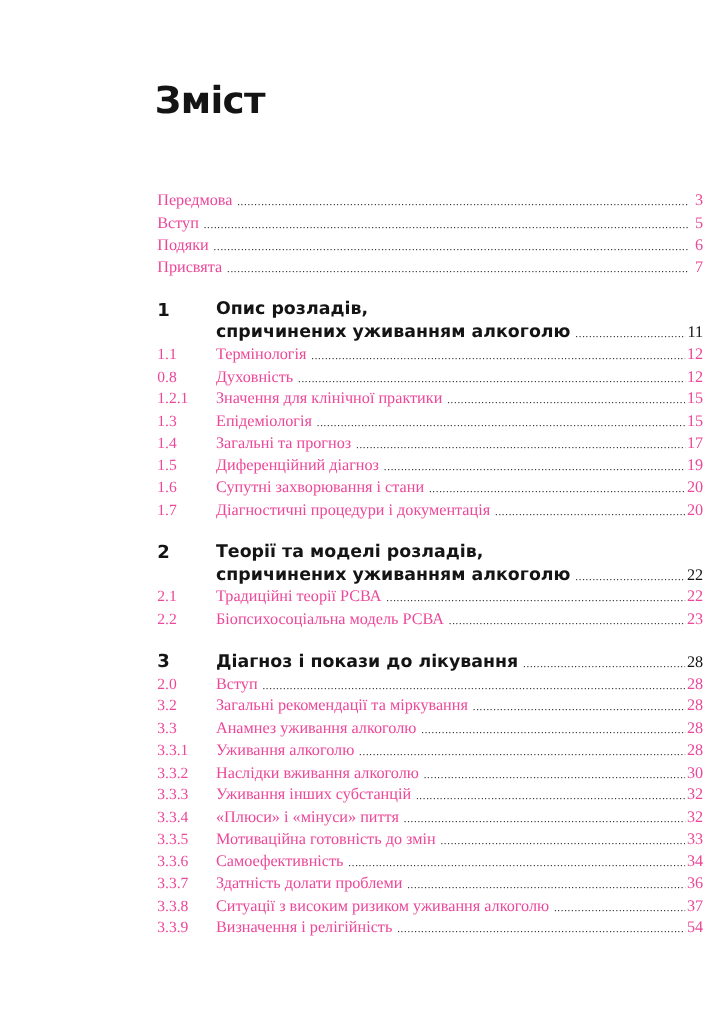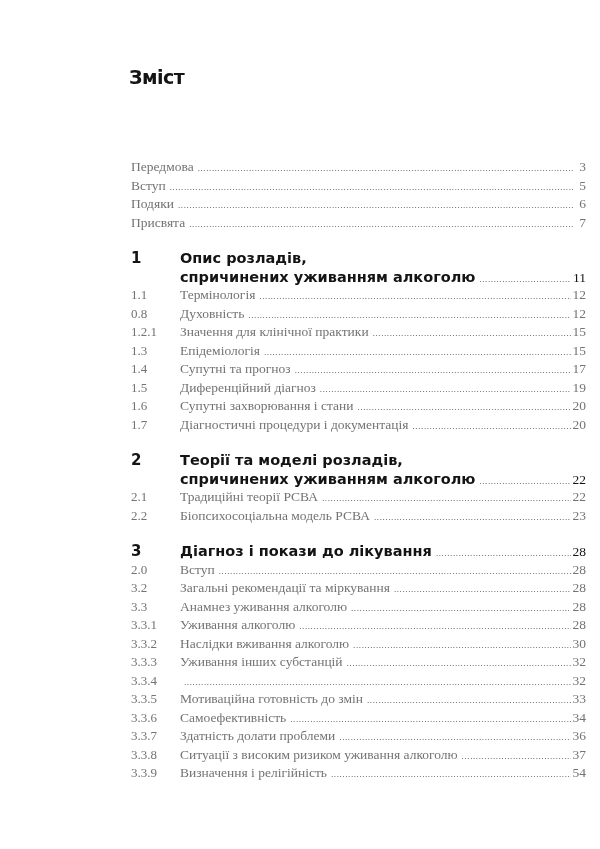--- a/index.html
+++ b/index.html
@@ -3,27 +3,27 @@
 <meta charset="utf-8">
 <style>
   html, body { margin: 0; padding: 0; }
   body {
     width: 600px; height: 849px; background: #ffffff; position: relative; overflow: hidden;
     color: #1a1a1a;
   }
   .page { position: absolute; left: 0; top: 0; width: 600px; height: 849px; }
   .title {
     position: absolute; left: 129px; top: 66px;
-    font-family: "DejaVu Sans", sans-serif; font-weight: bold; font-size: 19px; letter-spacing: -0.5px;
+    font-family: "DejaVu Sans", sans-serif; font-weight: bold; font-size: 31px; letter-spacing: -0.5px;
     color: #141414;
   }
   .toc { position: absolute; left: 131px; top: 158px; width: 455px; }
   .row {
     display: flex; align-items: baseline; height: 18.5px; line-height: 18.5px;
-    font-family: "Liberation Serif", serif; font-size: 13.5px; color: #737373;
+    font-family: "Liberation Serif", serif; font-size: 13.5px; color: #ec4899;
   }
   .row .num { width: 49px; flex: 0 0 49px; font-size: 13px; }
   .row .label { white-space: nowrap; }
   .row .dots {
     flex: 1 1 auto; overflow: hidden; white-space: nowrap; margin: 0 2px 0 4px;
     font-size: 9px; letter-spacing: 0.6px; color: #333;
   }
   .row .dots::before {
     content: "..................................................................................................................................................................................................................";
   }
@@ -101,21 +101,21 @@
         <span class="page-num">15</span>
       </div>
       <div class="row">
         <span class="num">1.3</span>
         <span class="label">Епідеміологія</span>
         <span class="dots"></span>
         <span class="page-num">15</span>
       </div>
       <div class="row">
         <span class="num">1.4</span>
-        <span class="label">Супутні та прогноз</span>
+        <span class="label">Загальні та прогноз</span>
         <span class="dots"></span>
         <span class="page-num">17</span>
       </div>
       <div class="row">
         <span class="num">1.5</span>
         <span class="label">Диференційний діагноз</span>
         <span class="dots"></span>
         <span class="page-num">19</span>
       </div>
       <div class="row">
@@ -195,20 +195,21 @@
         <span class="page-num">30</span>
       </div>
       <div class="row">
         <span class="num">3.3.3</span>
         <span class="label">Уживання інших субстанцій</span>
         <span class="dots"></span>
         <span class="page-num">32</span>
       </div>
       <div class="row">
         <span class="num">3.3.4</span>
+        <span class="label">«Плюси» і «мінуси» пиття</span>
         <span class="dots"></span>
         <span class="page-num">32</span>
       </div>
       <div class="row">
         <span class="num">3.3.5</span>
         <span class="label">Мотиваційна готовність до змін</span>
         <span class="dots"></span>
         <span class="page-num">33</span>
       </div>
       <div class="row">

